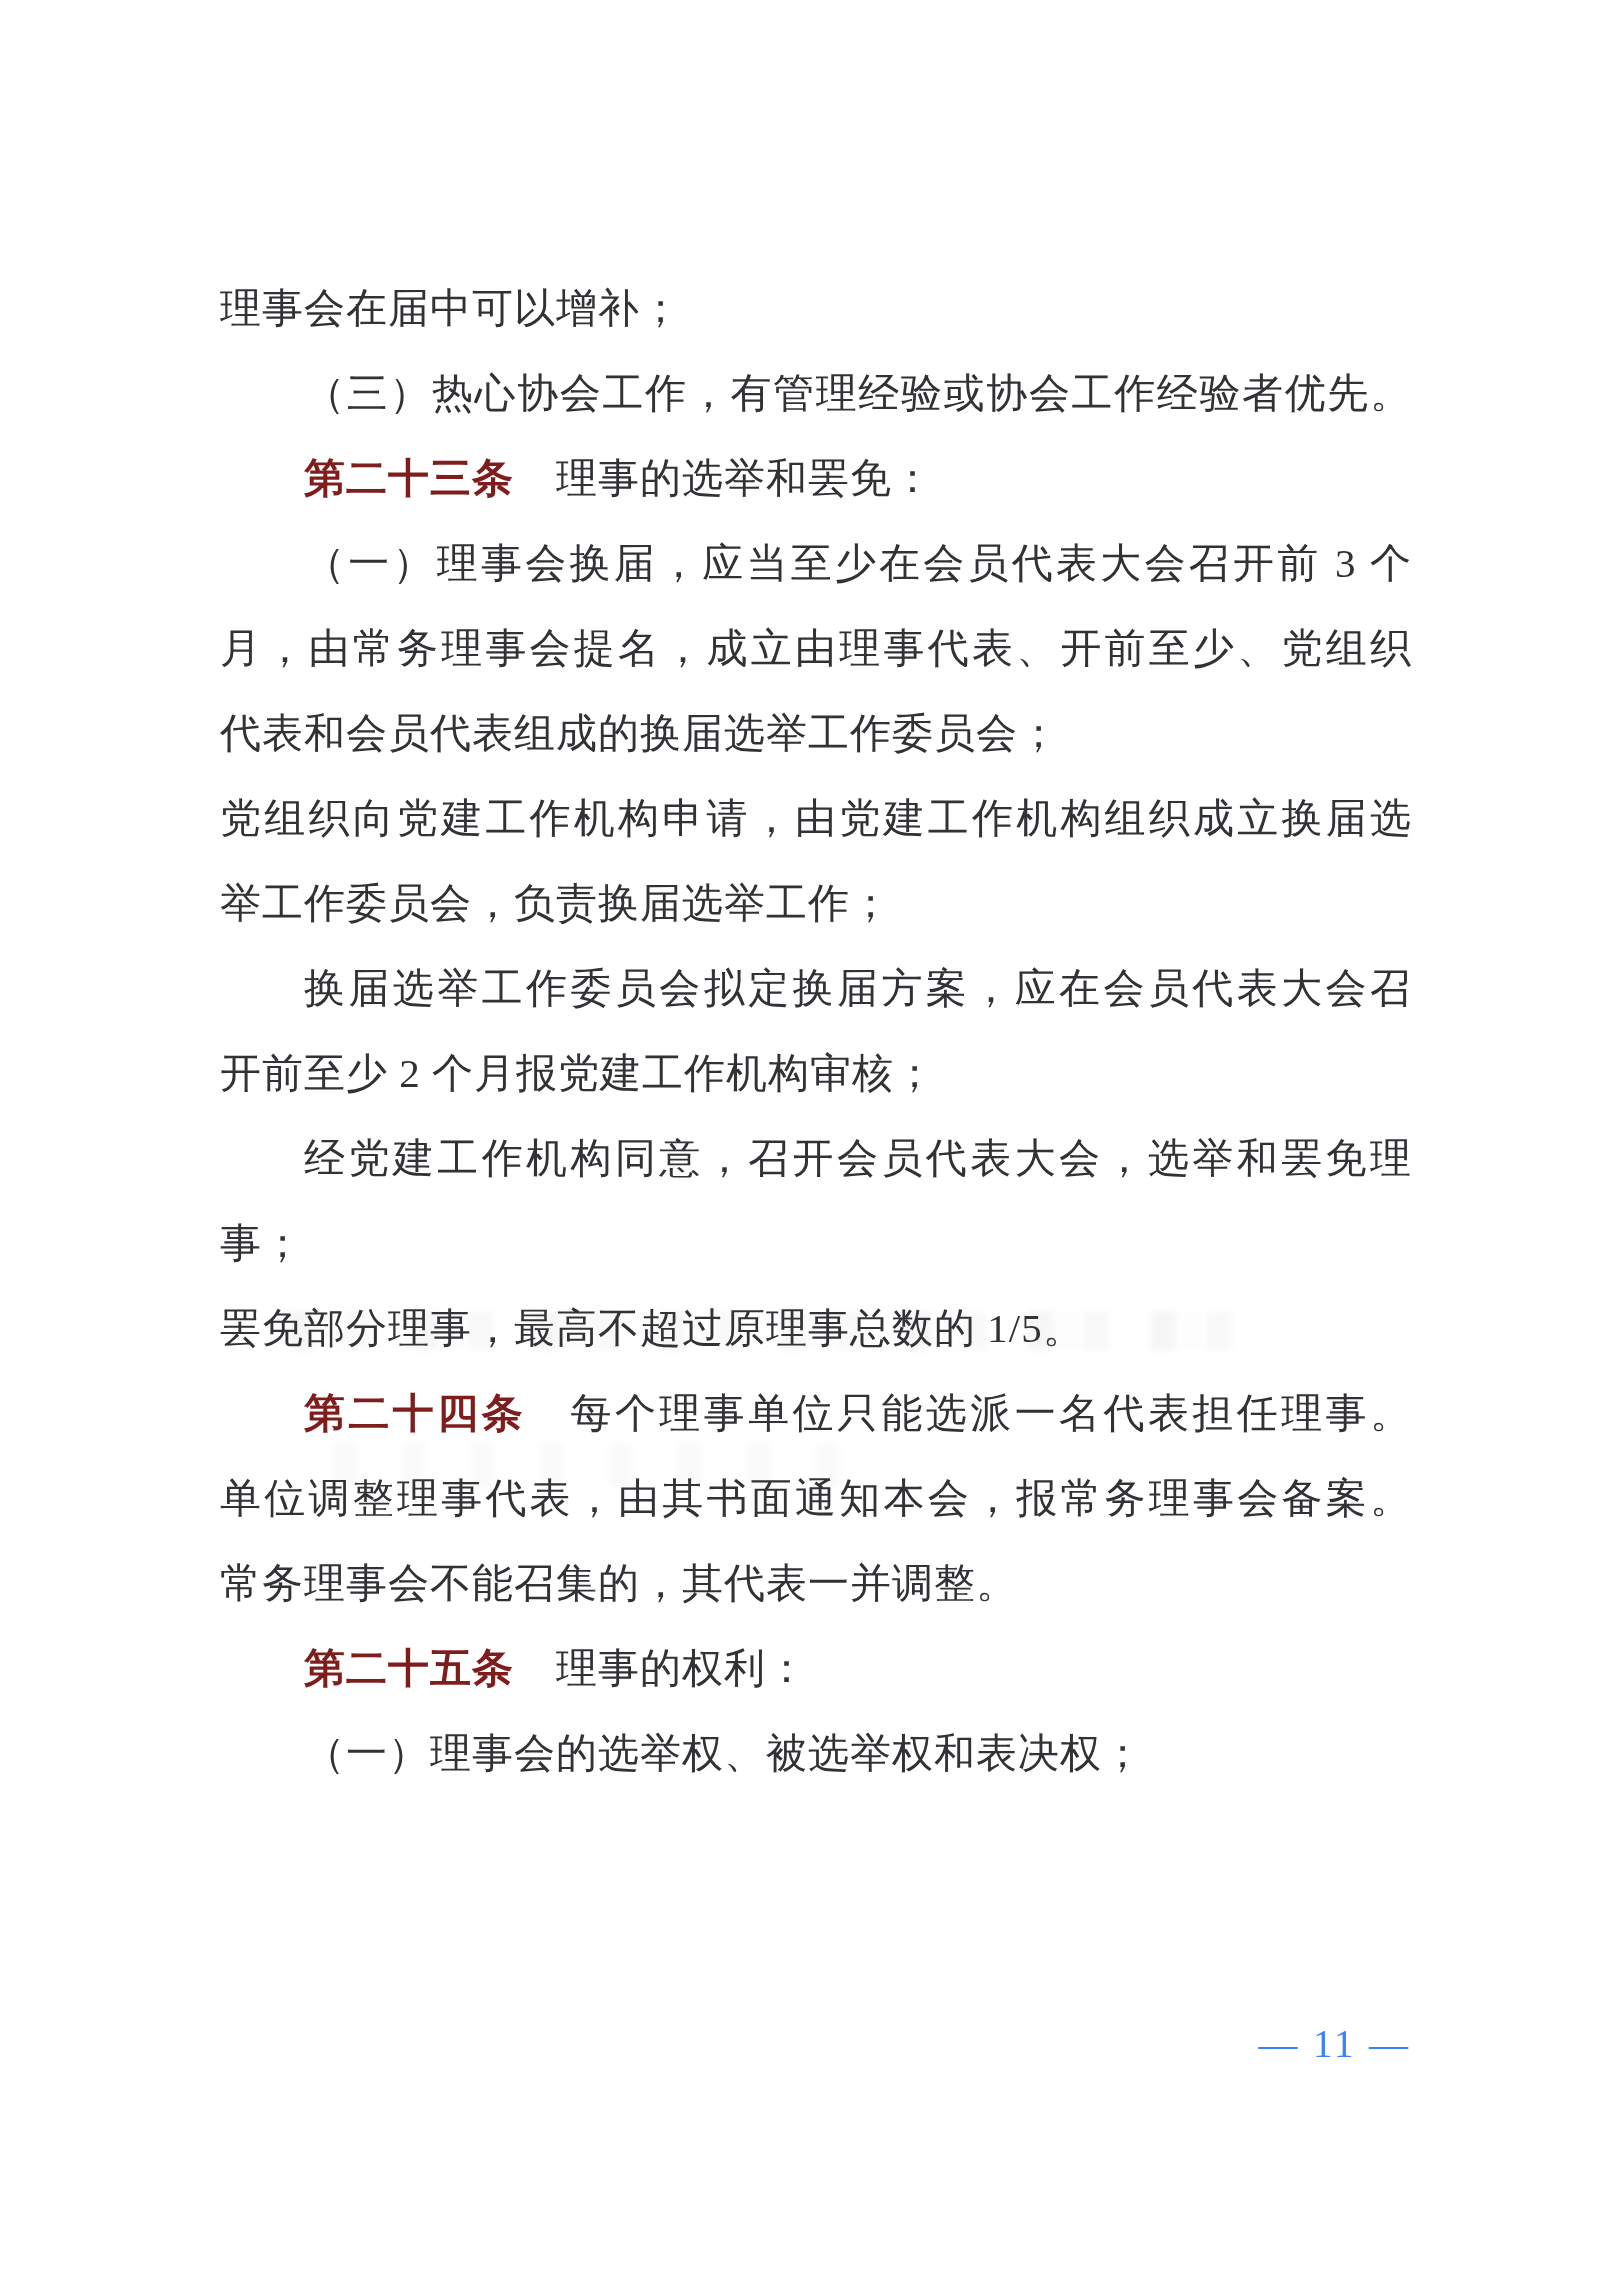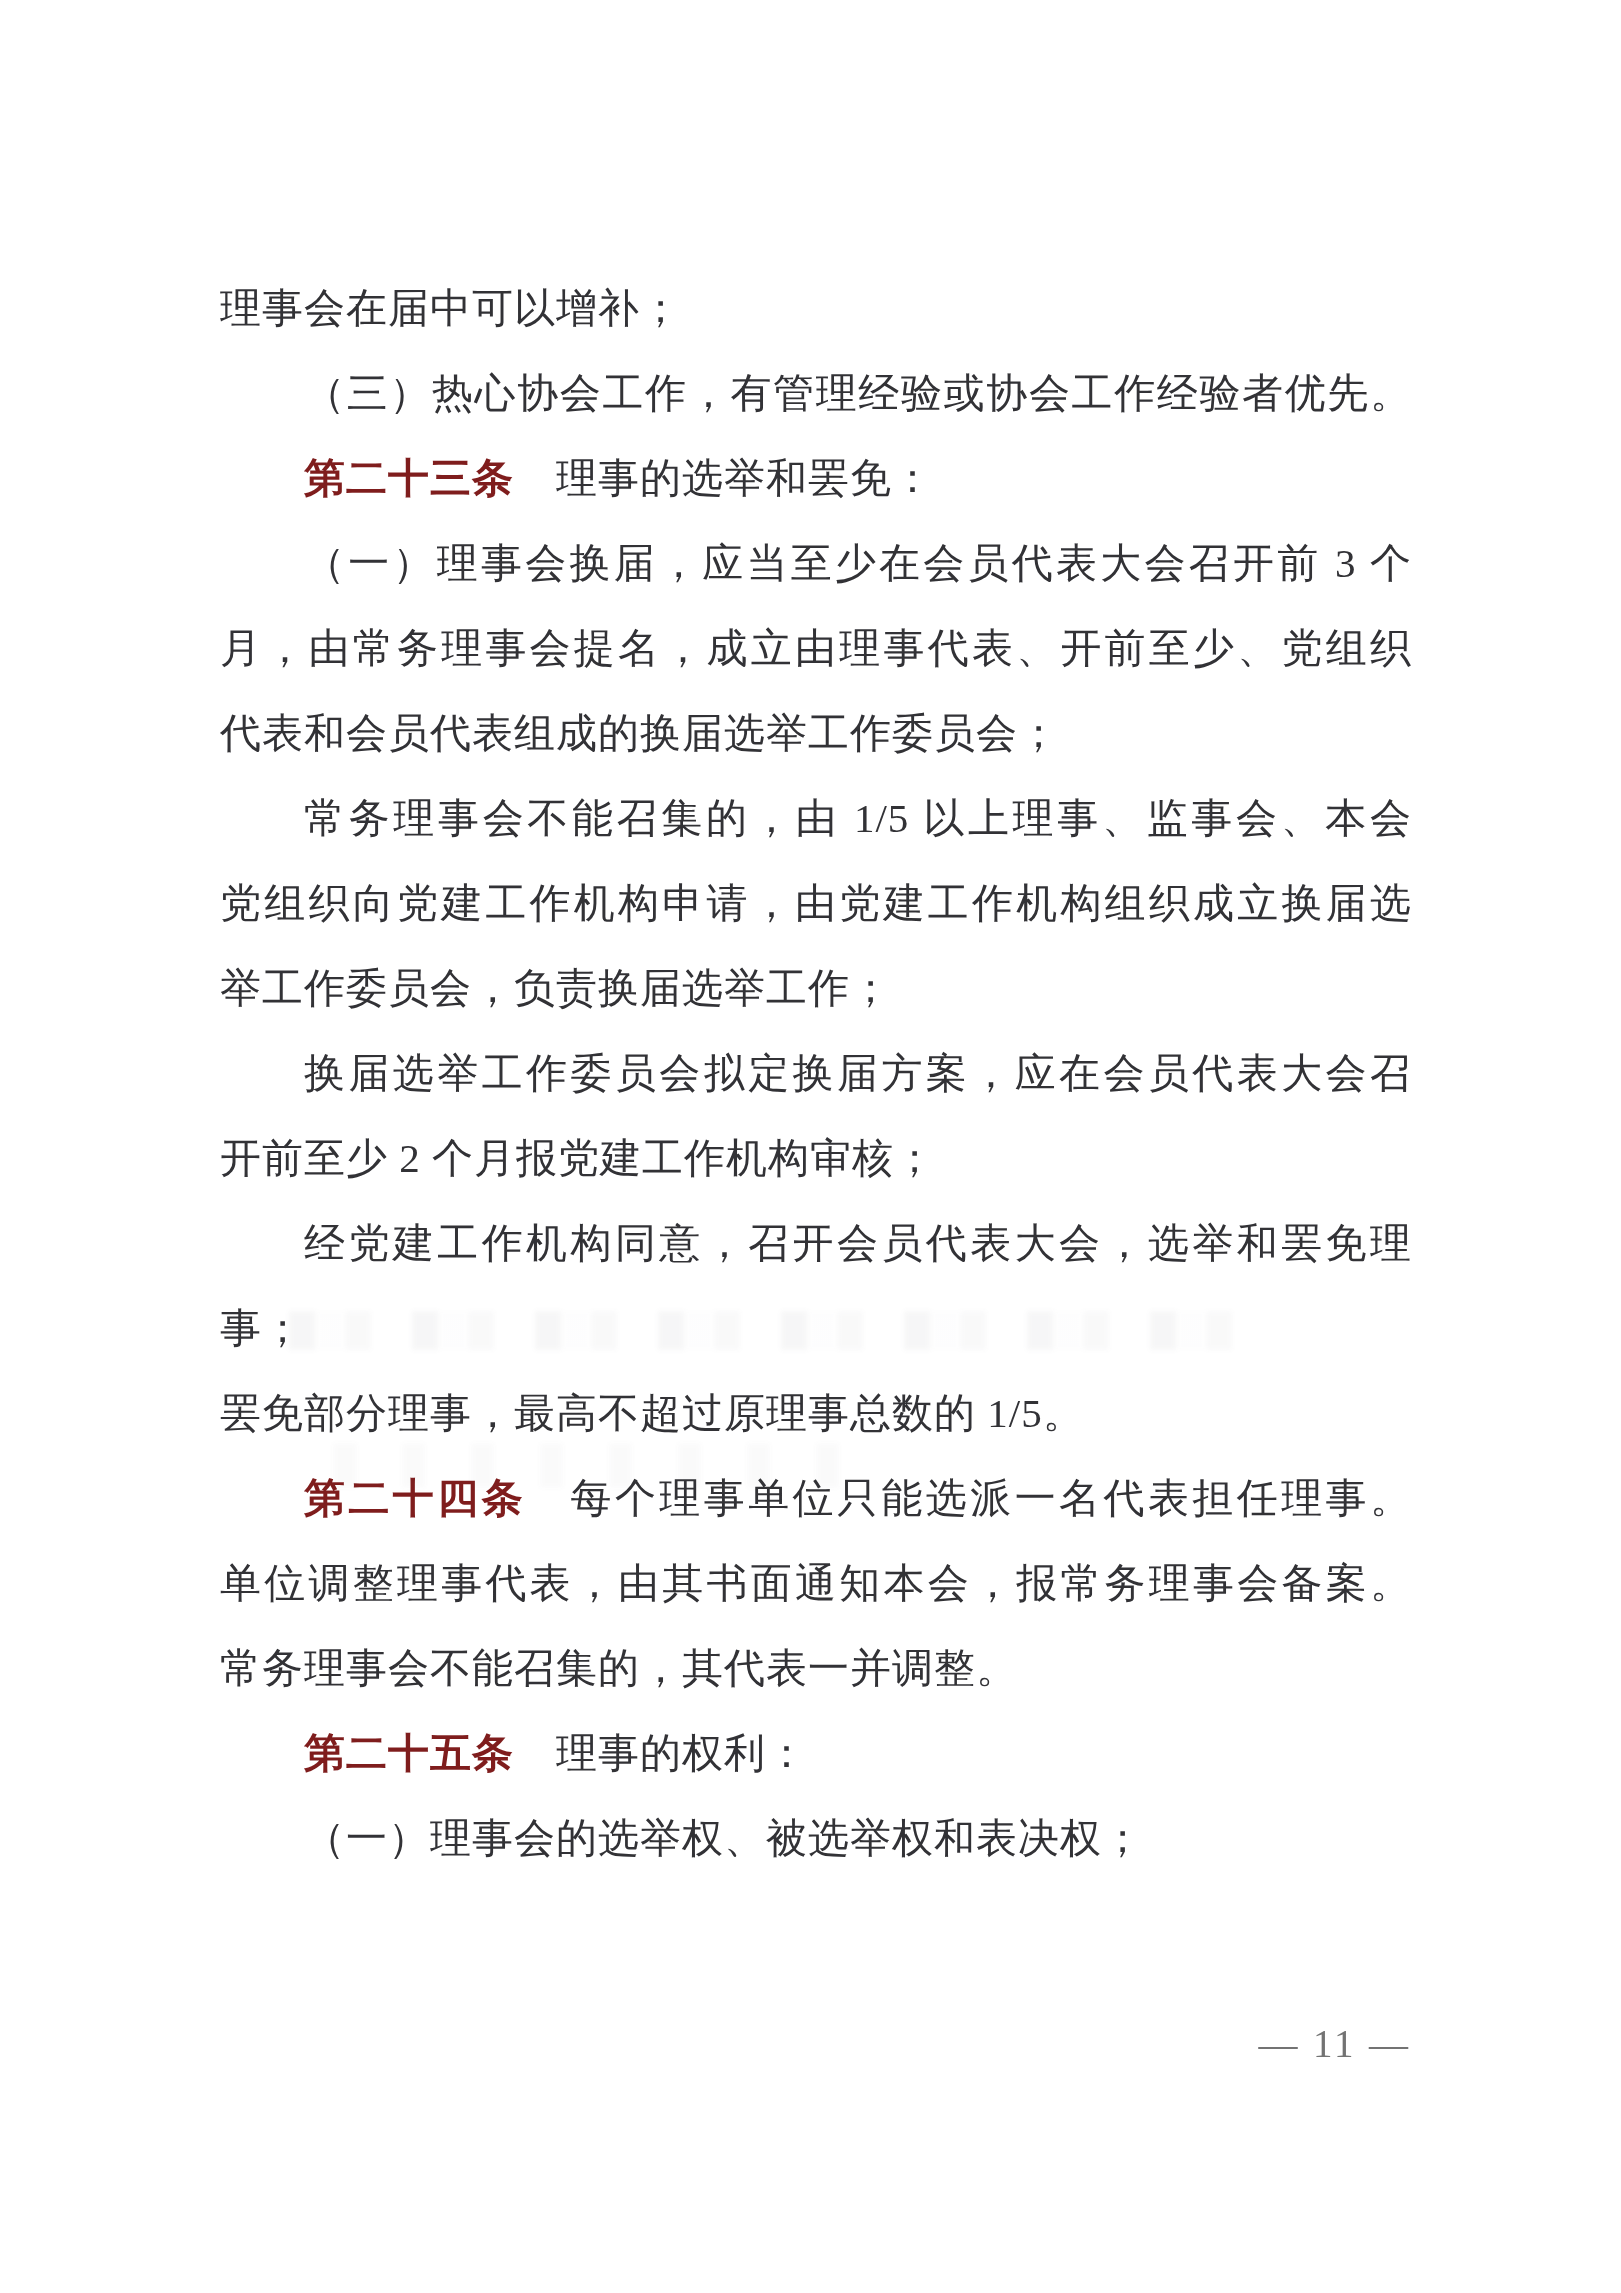--- a/index.html
+++ b/index.html
@@ -40,21 +40,21 @@
   .seg-bold {
     font-weight: bold;
     color: #7f1d1d;
   }
   .page-number {
     position: absolute;
     top: 2021px;
     right: 210px;
     font-size: 39px;
     letter-spacing: 2.9px;
-    color: #737373;
+    color: #3b82f6;
   }
   
   .artifact {
     position: absolute;
     pointer-events: none;
     filter: blur(2.9px);
   }
   .artifact-1 {
     left: 289px;
     top: 1311px;
@@ -86,21 +86,20 @@
 <body>
 
 <div class="page">
   <div class="doc-body">
       <div class="line"><span>理事会在届中可以增补；</span></div>
       <div class="line indent justify"><span>（三）热心协会工作，有管理经验或协会工作经验者优先。</span></div>
       <div class="line indent"><span class="seg-bold">第二十三条</span><span>　理事的选举和罢免：</span></div>
       <div class="line indent justify"><span>（一）理事会换届，应当至少在会员代表大会召开前 3 个</span></div>
       <div class="line justify"><span>月，由常务理事会提名，成立由理事代表、开前至少、党组织</span></div>
       <div class="line"><span>代表和会员代表组成的换届选举工作委员会；</span></div>
-      <div class="line indent justify"><span>常务理事会不能召集的，由 1/5 以上理事、监事会、本会</span></div>
       <div class="line justify"><span>党组织向党建工作机构申请，由党建工作机构组织成立换届选</span></div>
       <div class="line"><span>举工作委员会，负责换届选举工作；</span></div>
       <div class="line indent justify"><span>换届选举工作委员会拟定换届方案，应在会员代表大会召</span></div>
       <div class="line"><span>开前至少 2 个月报党建工作机构审核；</span></div>
       <div class="line indent justify"><span>经党建工作机构同意，召开会员代表大会，选举和罢免理</span></div>
       <div class="line"><span>事；</span></div>
       <div class="line"><span>罢免部分理事，最高不超过原理事总数的 1/5。</span></div>
       <div class="line indent justify"><span class="seg-bold">第二十四条</span><span>　每个理事单位只能选派一名代表担任理事。</span></div>
       <div class="line justify"><span>单位调整理事代表，由其书面通知本会，报常务理事会备案。</span></div>
       <div class="line"><span>常务理事会不能召集的，其代表一并调整。</span></div>

